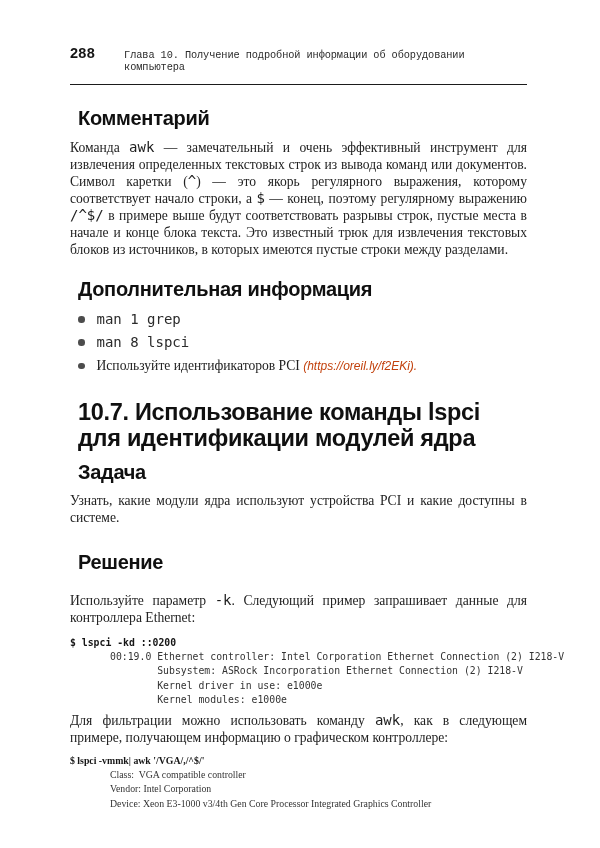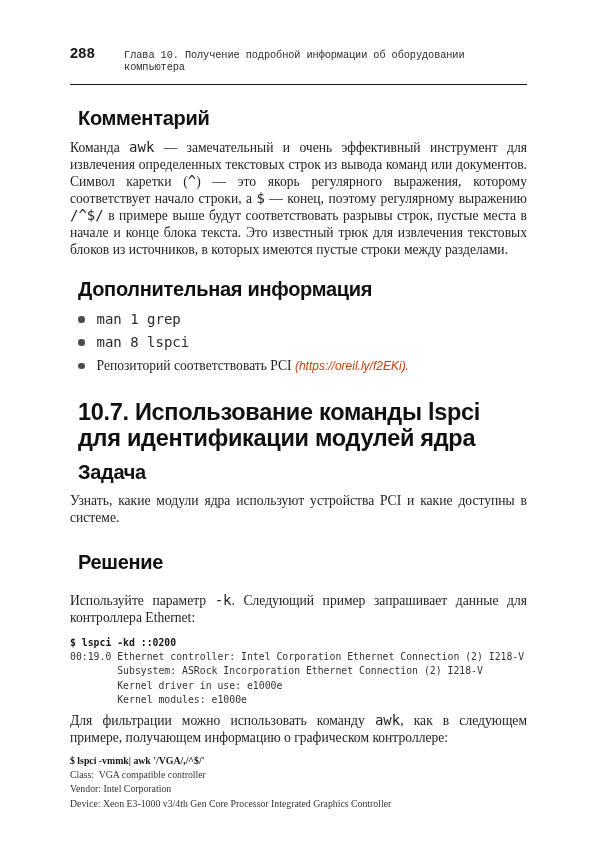--- a/index.html
+++ b/index.html
@@ -113,20 +113,21 @@
   .code.second{margin-top:8px;font-family:Liberation Serif, serif;}
   .code .cmd{
     display:block;
     font-weight:bold;
     color:#161616;
     white-space:pre;
   }
   .code .out{
     display:block;
     white-space:pre;
+    margin-left:40px;
   }
 </style>
 </head>
 <body>
 
 <div class="page">
 
   <div class="header">
     <span class="pagenum">288</span>
     <span class="chapter">Глава 10. Получение подробной информации об оборудовании компьютера</span>
@@ -140,21 +141,21 @@
     <li>
       <span class="bullet"></span>
       <span class="li-mono">man 1 grep</span>
     </li>
     <li>
       <span class="bullet"></span>
       <span class="li-mono">man 8 lspci</span>
     </li>
     <li>
       <span class="bullet"></span>
-      <span class="li-serif"><span>Репозиторий соответствовать PCI </span><span class="inline-sans">(https://oreil.ly/f2EKi).</span></span>
+      <span class="li-serif"><span>Используйте идентификаторов PCI </span><span class="inline-sans">(https://oreil.ly/f2EKi).</span></span>
     </li>
   </ul>
 
   <h1 class="recipe-title">10.7. Использование команды lspci
 для идентификации модулей ядра</h1>
 
   <h2 class="sec-task">Задача</h2>
   <p class="body task">Узнать, какие модули ядра используют устройства PCI и какие доступны в системе.</p>
 
   <h2 class="sec-solution">Решение</h2>

